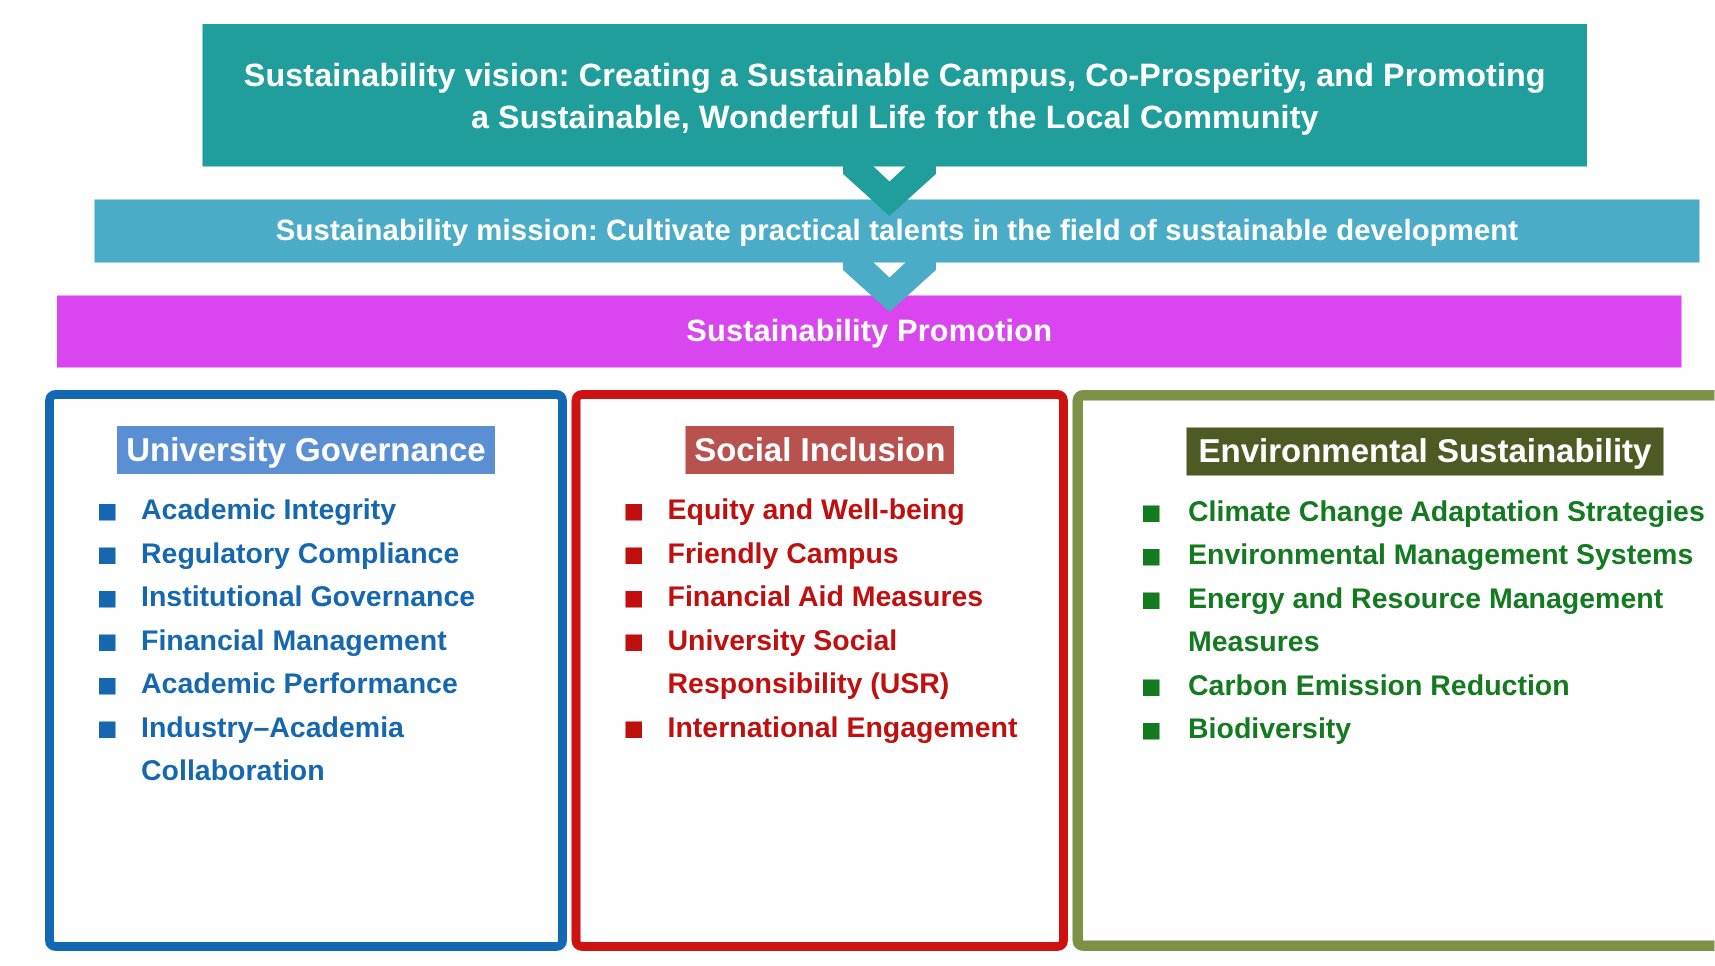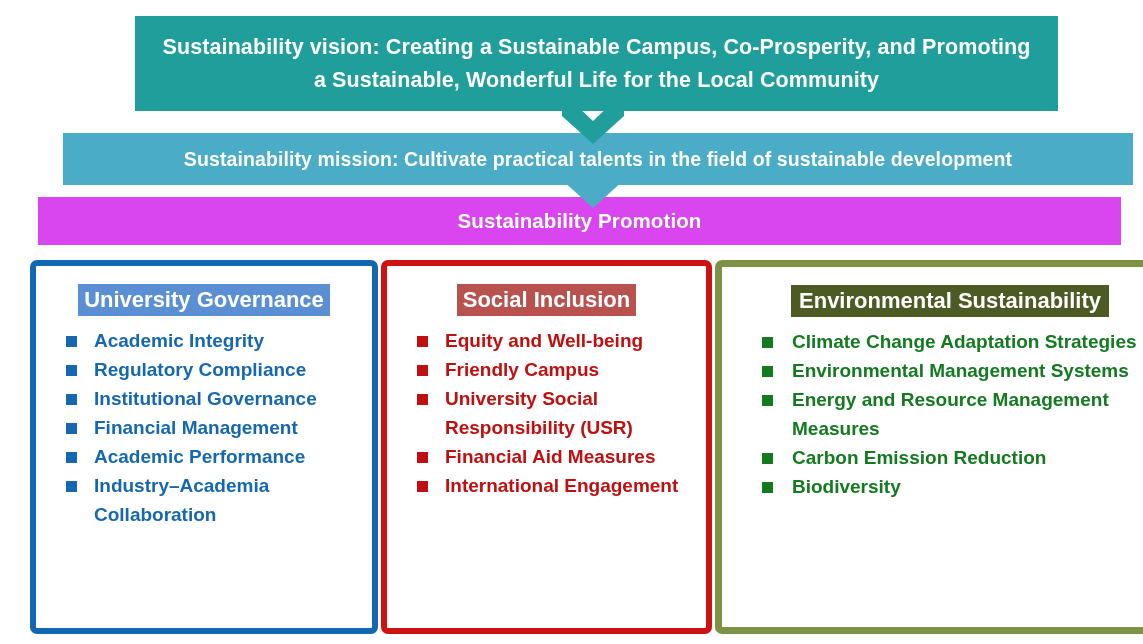--- a/index.html
+++ b/index.html
@@ -28,29 +28,29 @@
     letter-spacing: 0.1px;
   }
 
   #vision-bar {
     left: 135px;
     top: 16px;
     width: 923px;
     height: 95px;
     background: #1f9e9b;
     font-size: 21.5px;
-    line-height: 33px;
+    line-height: 28px;
     padding: 0 22px;
   }
 
   #mission-bar {
     left: 63px;
     top: 133px;
     width: 1070px;
-    height: 52px;
+    height: 42px;
     background: #4aacc6;
     font-size: 19.5px;
     line-height: 24px;
     padding: 0 14px;
   }
 
   #promotion-bar {
     left: 38px;
     top: 197px;
     width: 1083px;
@@ -212,25 +212,25 @@
       <li>
         <span class="bullet-square"></span>
         <span>Equity and Well-being</span>
       </li>
       <li>
         <span class="bullet-square"></span>
         <span>Friendly Campus</span>
       </li>
       <li>
         <span class="bullet-square"></span>
+        <span>Financial Aid Measures</span>
+      </li>
+      <li>
+        <span class="bullet-square"></span>
         <span>University Social Responsibility (USR)</span>
-      </li>
-      <li>
-        <span class="bullet-square"></span>
-        <span>Financial Aid Measures</span>
       </li>
       <li>
         <span class="bullet-square"></span>
         <span>International Engagement</span>
       </li>
     </ul>
   </div>
 </div>
 
 <div class="pillar" id="pillar-environment">

